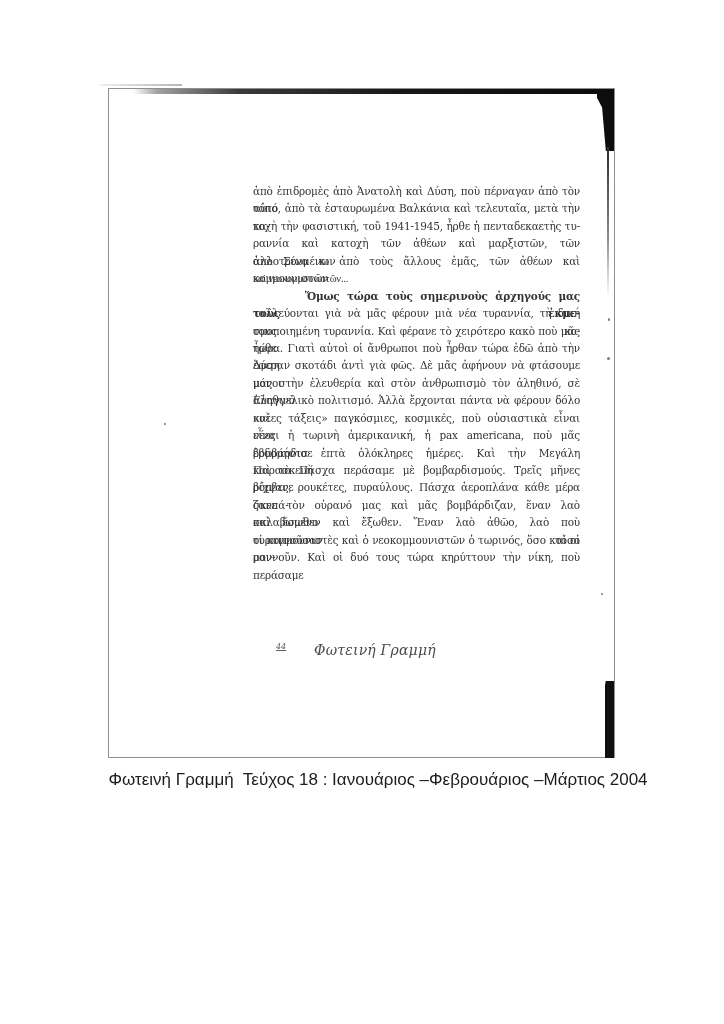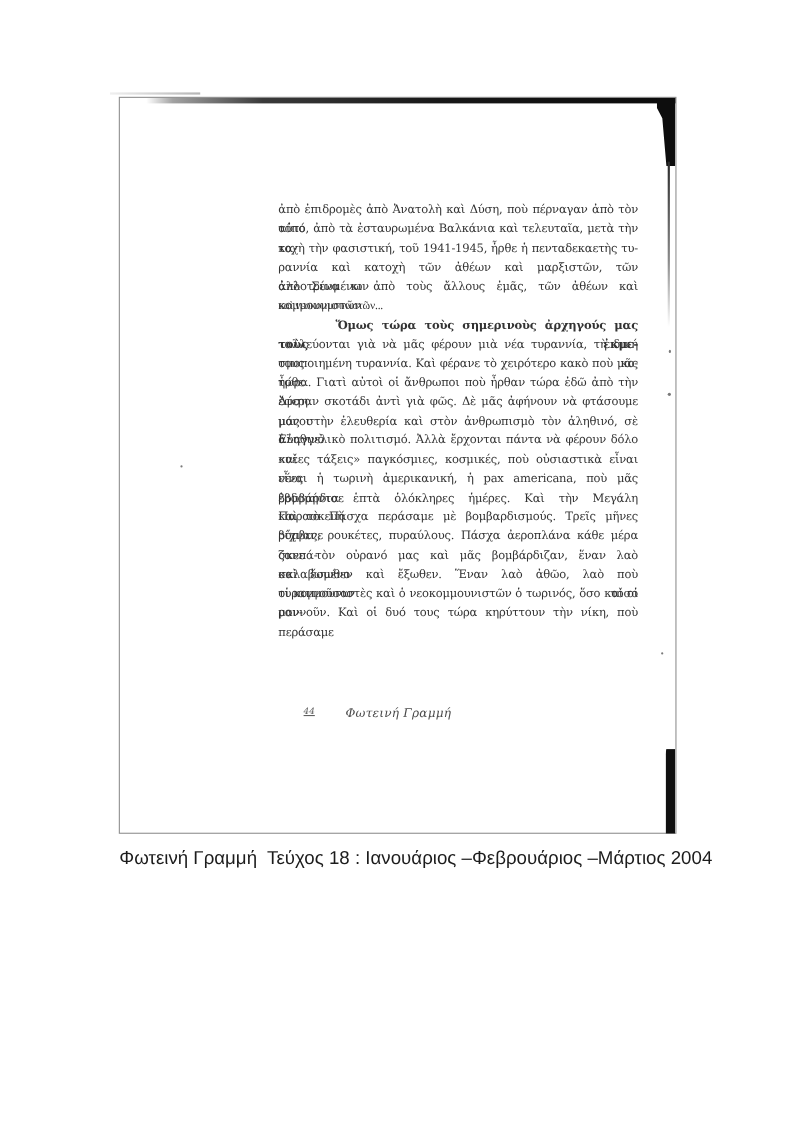--- a/index.html
+++ b/index.html
@@ -71,21 +71,21 @@
   .tl.indent { text-indent: 52px; font-weight: bold; }
 
   
   .pfooter { position: absolute; left: 0; top: 553px; width: 100%; height: 14px; }
   .pnum {
     position: absolute; left: 167px; top: 0;
     font-size: 8px; color: #606060; font-style: italic; text-decoration: underline;
   }
   .rtitle {
     position: absolute; left: 205px; top: 0;
-    font-size: 11px; color: #4a4a4a; font-style: italic; letter-spacing: .2px;
+    font-size: 14px; color: #4a4a4a; font-style: italic; letter-spacing: .2px;
   }
 
   
   .caption {
     position: absolute; left: 0; top: 770px; width: 724px;
     text-align: center;
     font-family: "Liberation Sans", sans-serif;
     font-size: 17px; color: #1c1c1c;
     white-space: pre-wrap;
     padding-left: 16px;

